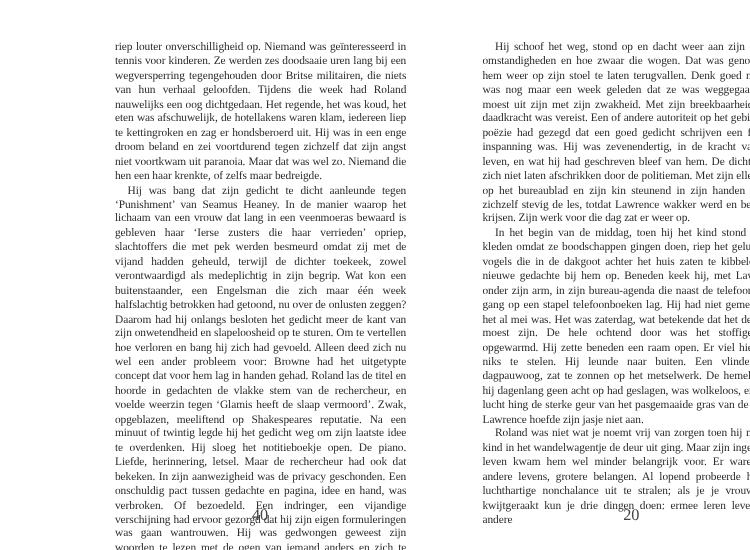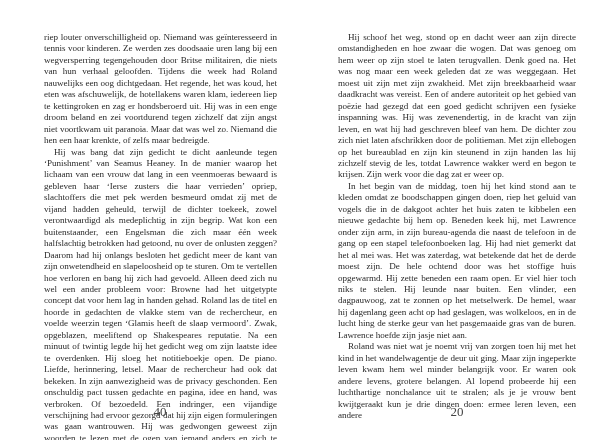--- a/index.html
+++ b/index.html
@@ -17,20 +17,21 @@
     }
     .spread {
       position: absolute;
       left: 0; top: 0;
       width: 600px; height: 440px;
     }
     .page {
       position: absolute;
       top: 0;
       height: 440px;
+      margin-left: 48px;
     }
     .page-left { left: 0; width: 300px; }
     .page-right { left: 300px; width: 300px; }
     .text-block {
       position: absolute;
       top: 32px;
       font-size: 9.1px;
       line-height: 11.45px;
       text-align: justify;
       hyphens: auto;

